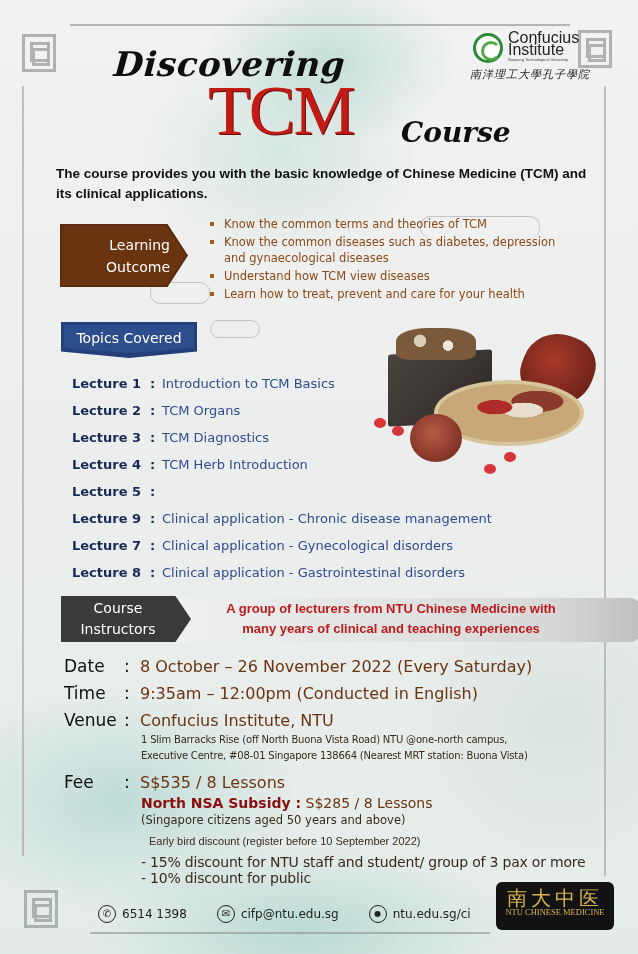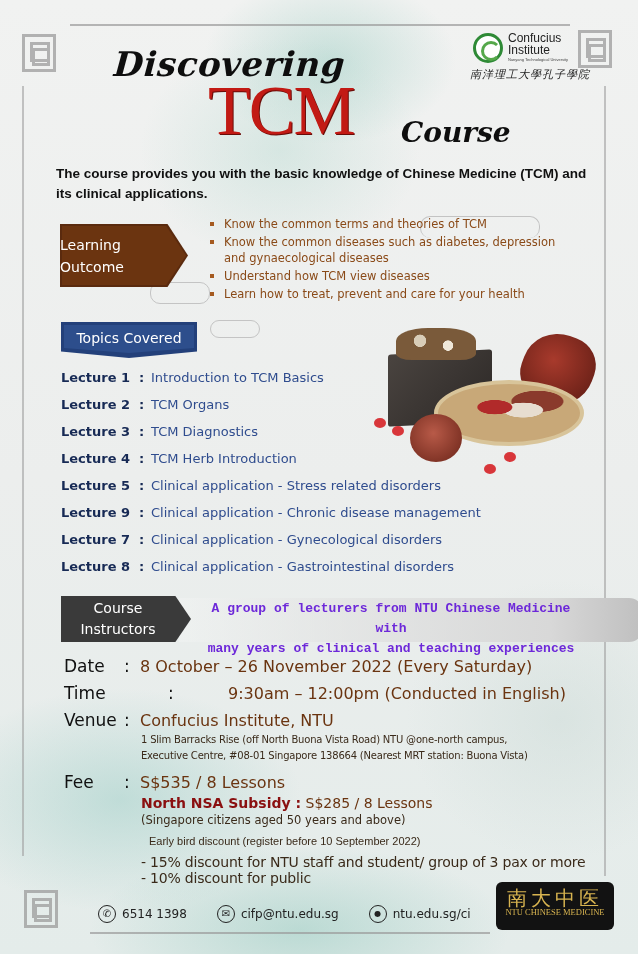--- a/index.html
+++ b/index.html
@@ -54,42 +54,42 @@
 
   .ci-logo { position: absolute; left: 470px; top: 32px; width: 125px; height: 55px; }
   .ci-circle {
     position: absolute; left: 3px; top: 1px; width: 30px; height: 30px; border-radius: 50%;
     border: 3px solid #2e8a36; background: #fff;
   }
   .ci-circle::after {
     content: ""; position: absolute; left: 5px; top: 5px; width: 14px; height: 14px; border-radius: 50%;
     border: 3px solid #55a84a; border-right-color: transparent;
   }
-  .ci-name { position: absolute; left: 38px; top: 0px; font-family: "Liberation Sans", sans-serif; font-size: 12px; line-height: 12px; color: #222; }
+  .ci-name { position: absolute; left: 38px; top: 0px; font-family: "Liberation Sans", sans-serif; font-size: 16px; line-height: 12px; color: #222; }
   .ci-sub { position: absolute; left: 38px; top: 25px; font-family: "Liberation Sans", sans-serif; font-size: 4px; color: #444; }
   .ci-cn { position: absolute; left: 0px; top: 35px; font-family: "DejaVu Serif", serif; font-size: 11px; color: #222; letter-spacing: 1px; font-style: italic; }
 
   .intro {
     position: absolute; left: 56px; top: 164px; width: 540px;
     font-family: "Liberation Sans", sans-serif; font-weight: bold; font-size: 13.5px; line-height: 20px; color: #111;
   }
 
   .lo-box {
     position: absolute; left: 60px; top: 224px; width: 128px; height: 63px;
     background: #5a2a0e;
     clip-path: polygon(0 0, 84% 0, 100% 50%, 84% 100%, 0 100%);
     border: 0;
   }
   .lo-box-inner {
     position: absolute; left: 2px; top: 2px; right: 2px; bottom: 2px;
     background: #6b3410;
     clip-path: polygon(0 0, 84% 0, 100% 50%, 84% 100%, 0 100%);
   }
   .lo-text {
-    position: absolute; left: 60px; top: 234px; width: 110px; text-align: left;
+    position: absolute; left: 60px; top: 234px; width: 110px; text-align: right;
     font-family: "DejaVu Sans", sans-serif; font-size: 14px; line-height: 22px; color: #fff;
   }
   .lo-list { position: absolute; left: 208px; top: 216px; list-style: none; }
   .lo-list li {
     font-family: "DejaVu Sans", sans-serif; font-size: 11.5px; line-height: 16px; color: #8a4a18;
     position: relative; padding-left: 16px; margin-bottom: 2px;
   }
   .lo-list li::before {
     content: ""; position: absolute; left: 2px; top: 6px; width: 4px; height: 4px; background: #a55a20;
   }
@@ -103,21 +103,21 @@
     content: ""; position: absolute; left: 3px; top: 3px; right: 3px; bottom: 5px;
     background: #2d4e8c;
     clip-path: polygon(0 0, 100% 0, 100% 82%, 50% 100%, 0 82%);
   }
   .tc-text {
     position: absolute; left: 61px; top: 328px; width: 136px; text-align: center;
     font-family: "DejaVu Sans", sans-serif; font-size: 14px; line-height: 20px; color: #fff;
   }
 
   .lectures { position: absolute; left: 61px; top: 370px; }
-  .lec { display: flex; height: 27px; align-items: flex-start; font-family: "DejaVu Sans", sans-serif; font-size: 13px; }
+  .lec { display: flex; height: 27px; align-items: center; font-family: "DejaVu Sans", sans-serif; font-size: 13px; margin-left: 11px; }
   .lec-num { width: 78px; color: #172a55; font-weight: bold; }
   .lec-colon { width: 12px; color: #172a55; font-weight: bold; }
   .lec-title { color: #2f4c8e; }
 
   .herbs { position: absolute; left: 372px; top: 322px; width: 224px; height: 148px; }
   .herb-box {
     position: absolute; left: 16px; top: 30px; width: 104px; height: 72px;
     background: linear-gradient(135deg, #4a4440, #2c2826); border-radius: 3px;
     transform: skewY(-3deg);
   }
@@ -151,21 +151,21 @@
     position: absolute; left: 118px; top: 2px; width: 464px; height: 44px;
     border-radius: 0 14px 14px 0;
     background: linear-gradient(90deg, rgba(255,255,255,0.2), #d8d8d8 80%, #bfbfbf);
   }
   .ci-label-text {
     position: absolute; left: 0; top: 2px; width: 114px; text-align: center;
     font-family: "DejaVu Sans", sans-serif; font-size: 14px; line-height: 21px; color: #fff;
   }
   .ci-desc-text {
     position: absolute; left: 140px; top: 3px; width: 380px; text-align: center;
-    font-family: Liberation Mono, monospace; font-weight: bold; font-size: 13px; line-height: 20px; color: #6d28d9;
+    font-family: Liberation Sans, sans-serif; font-weight: bold; font-size: 13px; line-height: 20px; color: #b91c1c;
   }
 
   .info { position: absolute; left: 64px; top: 656px; }
   .irow { display: flex; align-items: baseline; }
   .ilabel { width: 60px; font-family: "DejaVu Sans", sans-serif; font-size: 17px; color: #111; }
   .icolon { width: 16px; font-family: "DejaVu Sans", sans-serif; font-size: 17px; color: #111; }
   .ival { font-family: "DejaVu Sans", sans-serif; font-size: 16px; color: #6a3410; }
   .addr { position: absolute; left: 141px; top: 732px; font-family: "DejaVu Sans", sans-serif; font-size: 10px; line-height: 16px; color: #3a2a1a; letter-spacing: -0.2px; }
 
   .fee { position: absolute; left: 64px; top: 772px; }
@@ -257,21 +257,20 @@
       <span class="lec-title">TCM Diagnostics</span>
     </div>
   <div class="lec">
       <span class="lec-num">Lecture 4</span>
       <span class="lec-colon">:</span>
       <span class="lec-title">TCM Herb Introduction</span>
     </div>
   <div class="lec">
       <span class="lec-num">Lecture 5</span>
       <span class="lec-colon">:</span>
-      <span class="lec-title">Clinical application - Stress related disorders</span>
     </div>
   <div class="lec">
       <span class="lec-num">Lecture 9</span>
       <span class="lec-colon">:</span>
       <span class="lec-title">Clinical application - Chronic disease management</span>
     </div>
   <div class="lec">
       <span class="lec-num">Lecture 7</span>
       <span class="lec-colon">:</span>
       <span class="lec-title">Clinical application - Gynecological disorders</span>
@@ -307,24 +306,24 @@
     <div>many years of clinical and teaching experiences</div>
   </div>
 </div>
 
 <div class="info">
   <div class="irow" style="height:27px;">
     <span class="ilabel">Date</span>
     <span class="icolon">:</span>
     <span class="ival">8 October – 26 November 2022 (Every Saturday)</span>
   </div>
-  <div class="irow" style="height:27px;gap:44px;">
+  <div class="irow" style="height:27px;">
     <span class="ilabel">Time</span>
     <span class="icolon">:</span>
-    <span class="ival">9:30am – 12:00pm (Conducted in English)</span>
+    <span class="ival">9:35am – 12:00pm (Conducted in English)</span>
   </div>
   <div class="irow" style="height:24px;">
     <span class="ilabel">Venue</span>
     <span class="icolon">:</span>
     <span class="ival">Confucius Institute, NTU</span>
   </div>
 </div>
 <div class="addr">
   <div>1 Slim Barracks Rise (off North Buona Vista Road) NTU @one-north campus,</div>
   <div>Executive Centre, #08-01 Singapore 138664 (Nearest MRT station: Buona Vista)</div>

